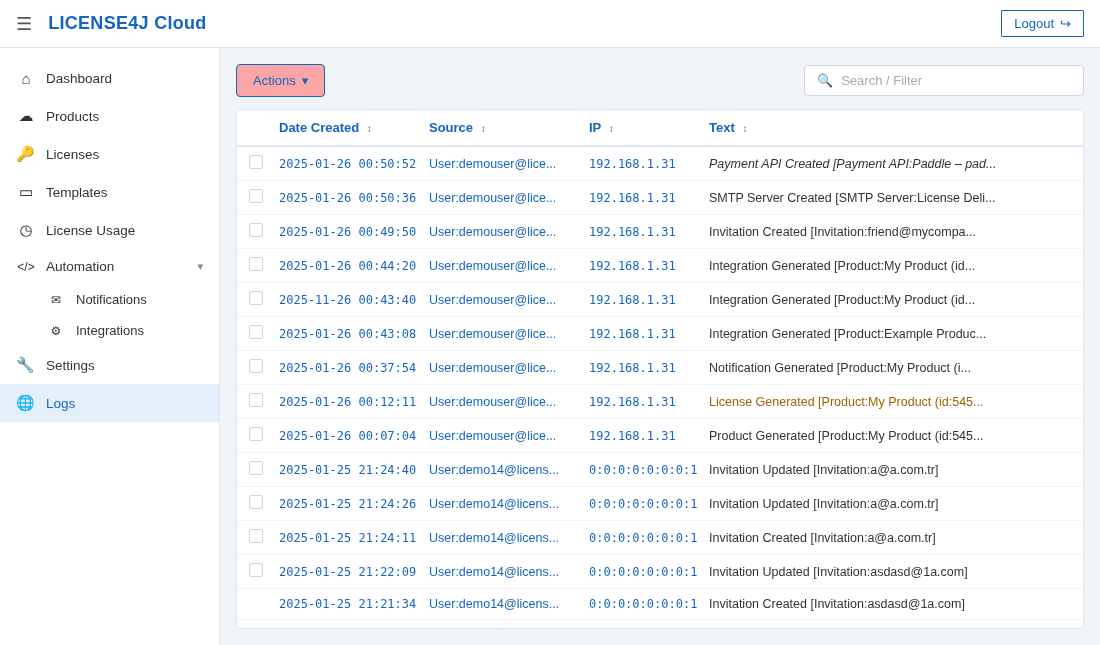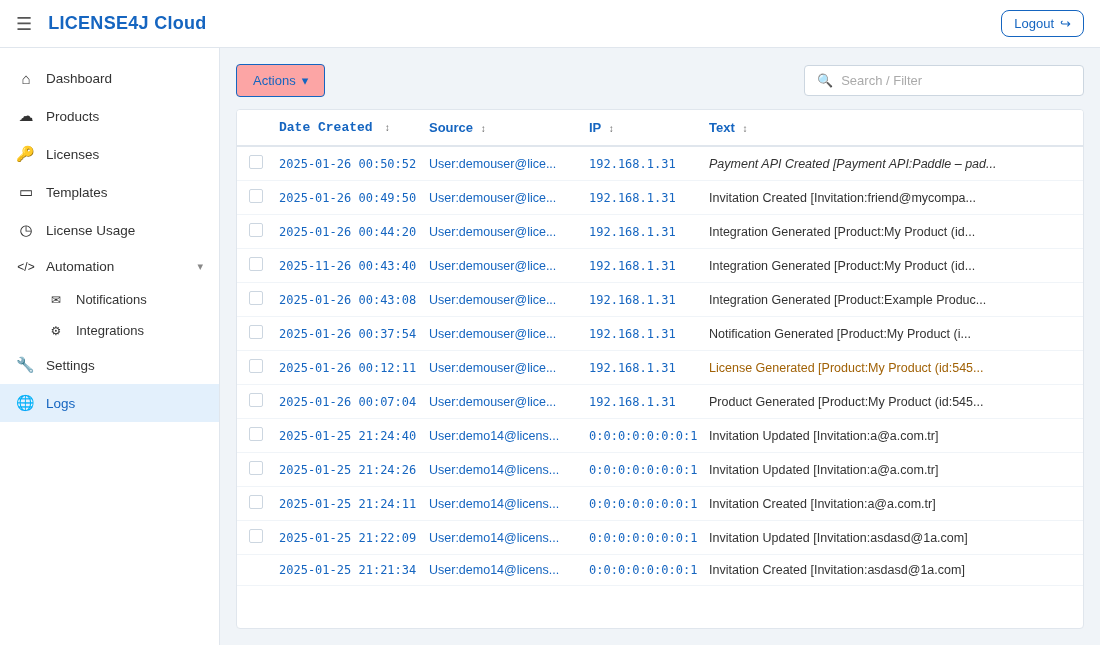--- a/index.html
+++ b/index.html
@@ -3,21 +3,21 @@
   <meta charset="utf-8">
   <style>
     * { box-sizing: border-box; margin: 0; padding: 0; }
     body { font-family: -apple-system, BlinkMacSystemFont, 'Segoe UI', sans-serif; font-size: 13px; background: #f0f4f8; display: flex; flex-direction: column; height: 645px; overflow: hidden; }
 
     
     .topbar { background: #fff; height: 48px; display: flex; align-items: center; padding: 0 16px; border-bottom: 1px solid #e0e6ed; flex-shrink: 0; }
     .topbar-menu-icon { color: #555; margin-right: 16px; cursor: pointer; font-size: 18px; }
     .topbar-logo { color: #1565c0; font-weight: 700; font-size: 18px; letter-spacing: 0.3px; }
     .topbar-spacer { flex: 1; }
-    .topbar-logout { display: flex; align-items: center; gap: 6px; color: #1565c0; font-size: 13px; cursor: pointer; border: 1px solid #1565c0; padding: 5px 12px; border-radius: 8px; }
+    .topbar-logout { display: flex; align-items: center; gap: 6px; color: #1565c0; font-size: 13px; cursor: pointer; border: 1px solid #1565c0; padding: 5px 12px; border-radius: 1px; }
 
     
     .main-layout { display: flex; flex: 1; overflow: hidden; }
 
     
     .sidebar { width: 220px; background: #fff; border-right: 1px solid #e0e6ed; display: flex; flex-direction: column; flex-shrink: 0; padding-top: 8px; overflow-y: auto; }
     .sidebar-item { display: flex; align-items: center; gap: 10px; padding: 10px 16px; cursor: pointer; color: #333; font-size: 13.5px; border-radius: 0; transition: background 0.15s; }
     .sidebar-item.active { background: #e3f0fc; color: #1565c0; font-weight: 500; }
     .sidebar-item .icon { font-size: 15px; width: 20px; text-align: center; flex-shrink: 0; }
     .sidebar-section { padding: 4px 0; }
@@ -39,21 +39,21 @@
 
     
     .table-container { background: #fff; border: 1px solid #e0e6ed; border-radius: 4px; flex: 1; overflow: hidden; display: flex; flex-direction: column; }
     .table-scroll { overflow-y: auto; flex: 1; }
     table { width: 100%; border-collapse: collapse; }
     thead th { background: #fff; position: sticky; top: 0; z-index: 2; padding: 10px 12px; text-align: left; font-weight: 600; color: #1565c0; font-size: 13px; border-bottom: 2px solid #e0e6ed; white-space: nowrap; }
     thead th .sort-icon { font-size: 10px; margin-left: 4px; color: #666; }
     tbody tr { border-bottom: 1px solid #f0f4f8; }
     tbody td { padding: 8px 12px; font-size: 12.5px; color: #333; white-space: nowrap; overflow: hidden; max-width: 0; }
     .col-check { width: 30px; }
-    .col-date { width: 150px; color: #1565c0 !important; font-family: Liberation Mono, monospace; }
+    .col-date { width: 150px; color: #1565c0 !important; font-family: Liberation Sans, sans-serif; }
     .col-source { width: 160px; color: #1565c0 !important; }
     .col-ip { width: 120px; color: #1565c0 !important; }
     .col-text { width: auto; }
     td.col-text { overflow: hidden; text-overflow: ellipsis; max-width: 380px; }
     .checkbox { width: 14px; height: 14px; border: 1px solid #ccd6e0; border-radius: 2px; display: inline-block; background: #fff; }
   </style>
 </head>
 <body>
 
 <div class="topbar">
@@ -161,20 +161,29 @@
       </td>
       <td class="col-date" style="color:#1565c0;font-family:monospace;font-size:12px;">2025-01-26 00:50:52</td>
       <td class="col-source" style="color:#1565c0;overflow:hidden;text-overflow:ellipsis;max-width:160px;">User:demouser@lice...</td>
       <td class="col-ip" style="color:#e53935;font-weight:500;font-family:monospace;font-size:12px;">192.168.1.31</td>
       <td class="col-text" style="overflow:hidden;text-overflow:ellipsis;max-width:380px;color:#333;font-style:italic;">Payment API Created [Payment API:Paddle – pad...</td>
     </tr>
               <tr>
       <td class="col-check">
         <span class="checkbox"></span>
       </td>
+      <td class="col-date" style="color:#1565c0;font-family:monospace;font-size:12px;">2025-01-26 00:50:36</td>
+      <td class="col-source" style="color:#1565c0;overflow:hidden;text-overflow:ellipsis;max-width:160px;">User:demouser@lice...</td>
+      <td class="col-ip" style="color:#e53935;font-weight:500;font-family:monospace;font-size:12px;">192.168.1.31</td>
+      <td class="col-text" style="overflow:hidden;text-overflow:ellipsis;max-width:380px;color:#333;">SMTP Server Created [SMTP Server:License Deli...</td>
+    </tr>
+              <tr>
+      <td class="col-check">
+        <span class="checkbox"></span>
+      </td>
       <td class="col-date" style="color:#1565c0;font-family:monospace;font-size:12px;">2025-01-26 00:49:50</td>
       <td class="col-source" style="color:#1565c0;overflow:hidden;text-overflow:ellipsis;max-width:160px;">User:demouser@lice...</td>
       <td class="col-ip" style="color:#e53935;font-weight:500;font-family:monospace;font-size:12px;">192.168.1.31</td>
       <td class="col-text" style="overflow:hidden;text-overflow:ellipsis;max-width:380px;color:#333;">Invitation Created [Invitation:friend@mycompa...</td>
     </tr>
               <tr>
       <td class="col-check">
         <span class="checkbox"></span>
       </td>
       <td class="col-date" style="color:#1565c0;font-family:monospace;font-size:12px;">2025-01-26 00:44:20</td>

